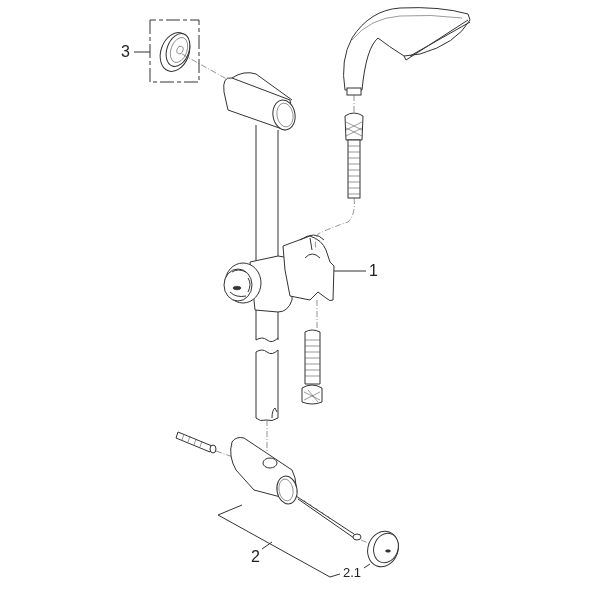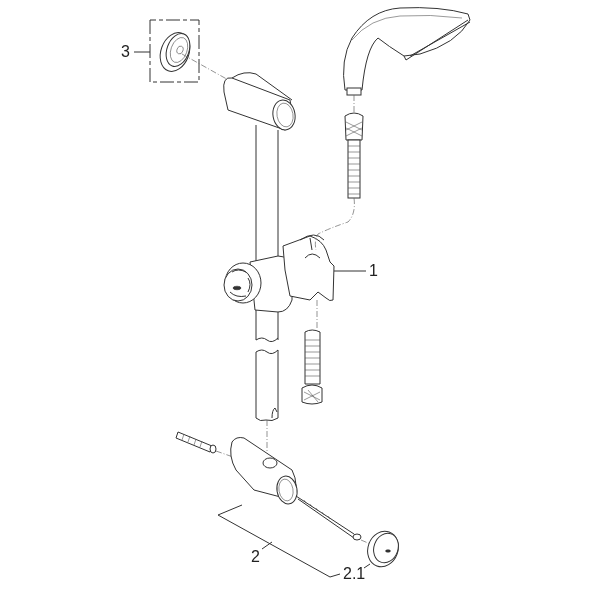--- a/index.html
+++ b/index.html
@@ -4,21 +4,21 @@
   <style>
     html, body { margin: 0; padding: 0; background: #ffffff; }
     body { width: 600px; height: 600px; overflow: hidden; position: relative; font-family: "Liberation Sans", sans-serif; }
     #diagram { position: absolute; left: 0; top: 0; width: 600px; height: 600px; }
     .ln { fill: none; stroke: #333; stroke-width: 1; }
     .fill { fill: #fff; stroke: #333; stroke-width: 1; }
     .thin { fill: none; stroke: #555; stroke-width: 0.6; }
     .dash { fill: none; stroke: #666; stroke-width: 0.7; stroke-dasharray: 6 2 1 2; }
     .dark { fill: #333; stroke: #333; stroke-width: 0.6; }
     .lbl { position: absolute; font-size: 16px; color: #222; line-height: 1; }
-    .lbl.small { font-size: 16px; }
+    .lbl.small { font-size: 13px; }
   </style>
 </head>
 <body>
 
 <svg id="diagram" viewBox="0 0 600 600" xmlns="http://www.w3.org/2000/svg">
 
   <g>
     <path class="ln" d="M150 20 L150 82 L199 82 L199 20 Z" stroke-dasharray="14 3 4 3"></path>
     <line class="ln" x1="134" y1="52" x2="150" y2="52"></line>
     <ellipse class="fill" cx="175" cy="52" rx="14" ry="20" transform="rotate(20 175 52)"></ellipse>

